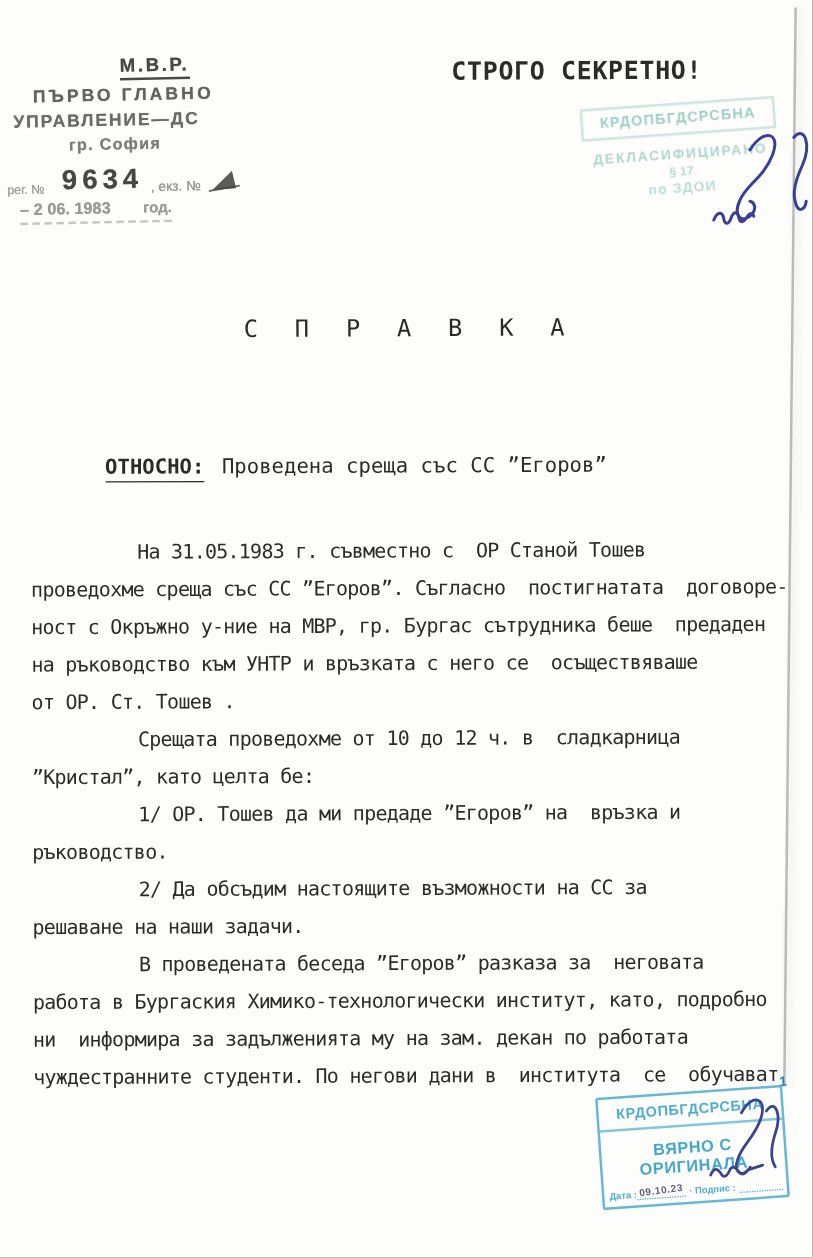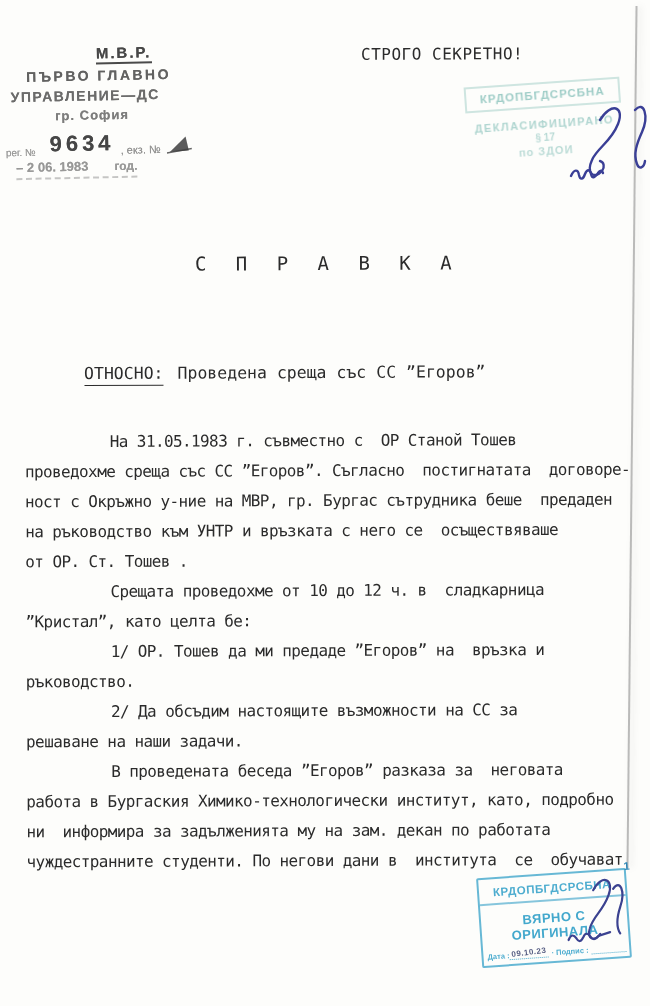--- a/index.html
+++ b/index.html
@@ -16,28 +16,28 @@
   .scan-edge{
     position:absolute;left:631px;top:6px;width:2px;height:862px;
     background:rgba(120,120,120,.5);
     transform:rotate(0.6deg);
     box-shadow:3px 0 6px rgba(120,120,120,.18);
   }
   
   .typed{position:absolute;left:0;top:0;width:650px;height:1006px;transform:rotate(-0.25deg);}
   .classification{
     position:absolute;left:363px;top:45px;
-    font-size:16px;font-weight:400;letter-spacing:.5px;white-space:pre;
+    font-size:20px;font-weight:700;letter-spacing:.5px;white-space:pre;
   }
   .doc-title{
     position:absolute;left:196px;top:252px;
     font-size:19px;letter-spacing:9px;font-weight:500;white-space:pre;
   }
   .subject{position:absolute;left:25px;top:344px;font-size:16.5px;white-space:pre;}
-  .subject-label{border-bottom:1.6px solid #2b2b2b;padding-bottom:2px;font-weight:400;}
+  .subject-label{border-bottom:1.6px solid #2b2b2b;padding-bottom:2px;font-weight:700;}
   .subject-text{margin-left:14px;}
   .body-text{position:absolute;left:25px;top:426px;width:606px;}
   .ln{
     font-size:16px;line-height:30px;letter-spacing:-0.6px;
     white-space:pre;height:30px;
   }
   .ind{text-indent:85px;}
   
   .reg-stamp{
     position:absolute;left:5px;top:44px;width:225px;

